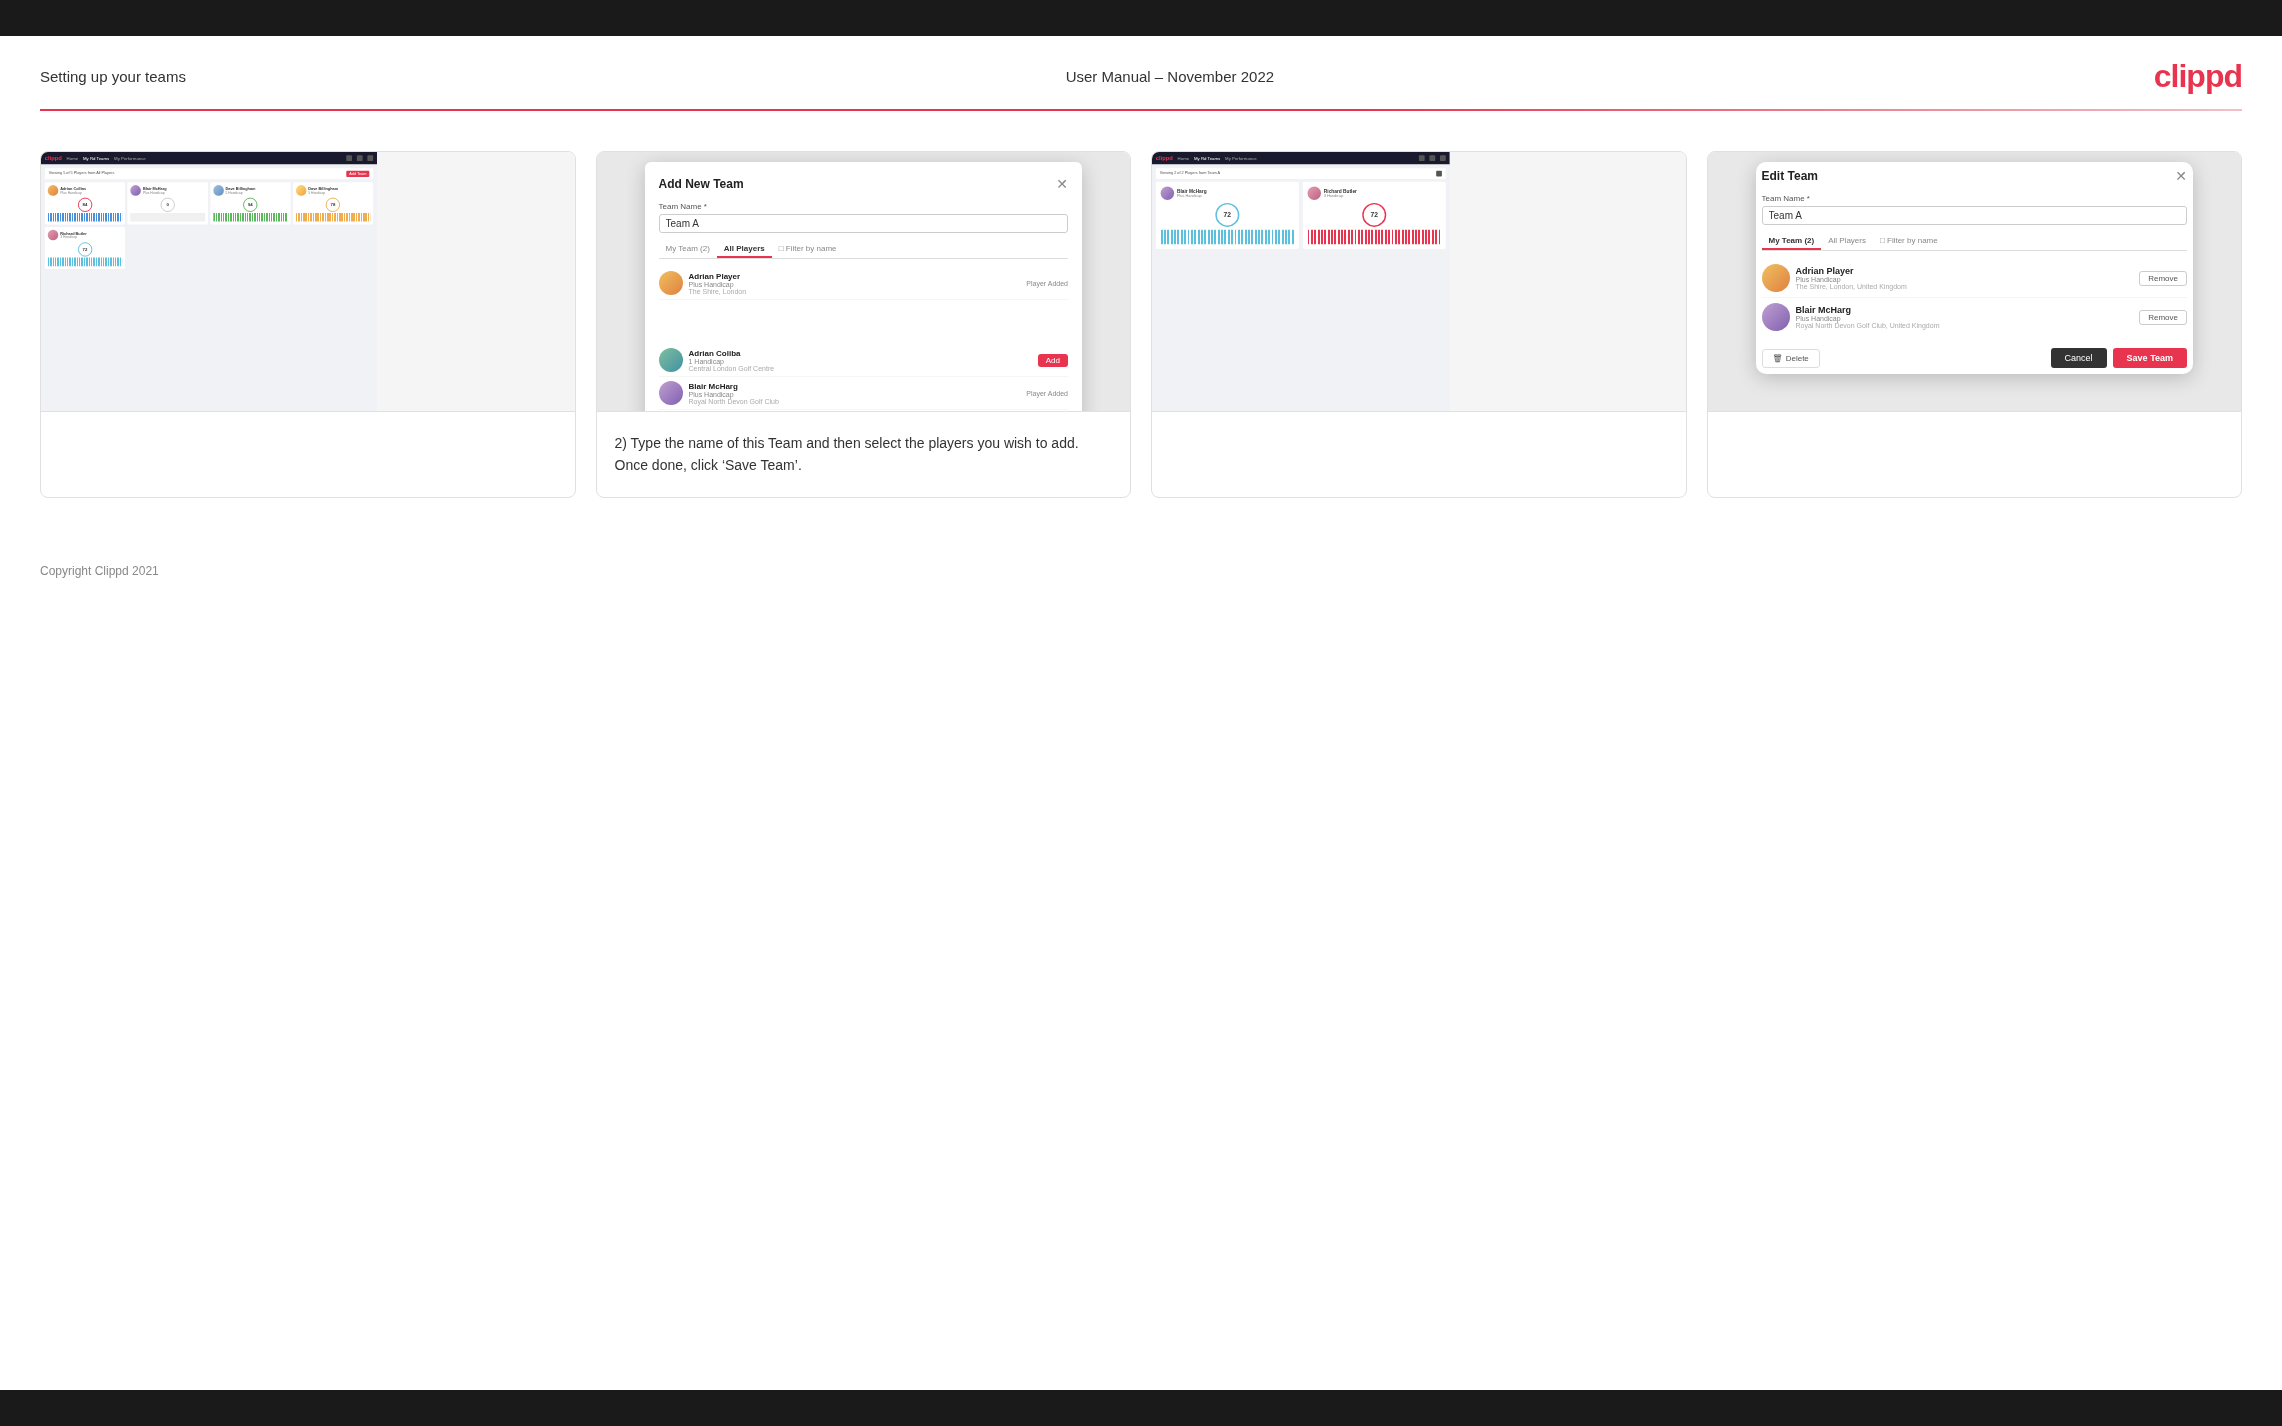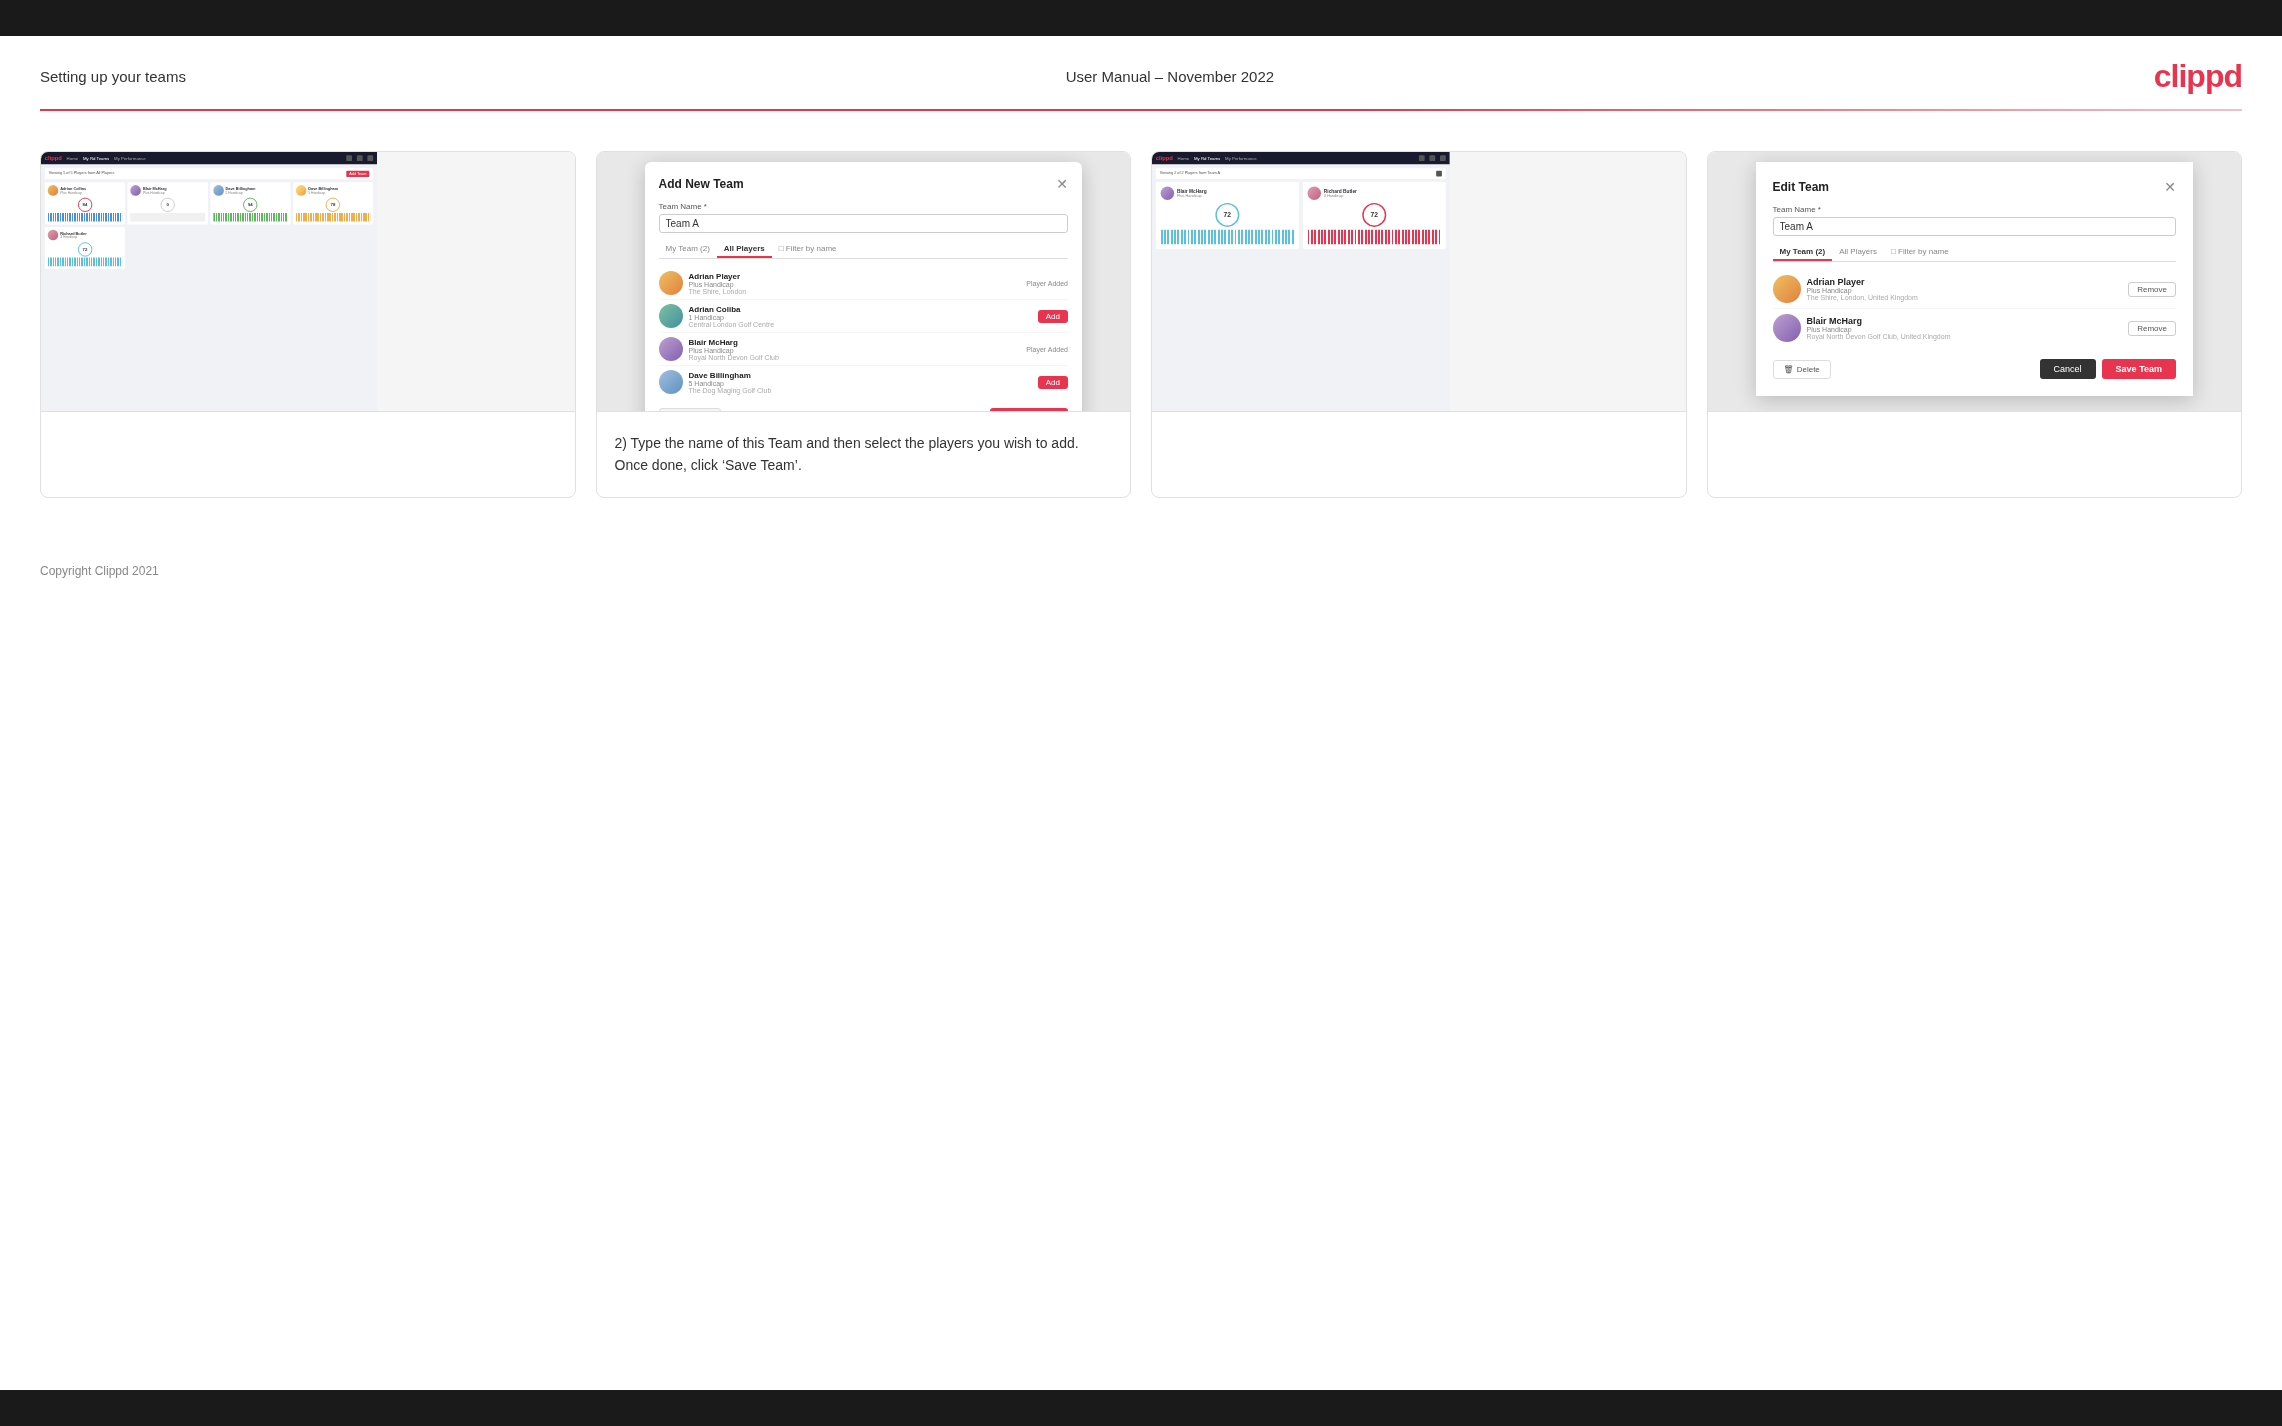--- a/index.html
+++ b/index.html
@@ -242,21 +242,21 @@
               <div style="display:flex;align-items:center;gap:6px;padding:4px 0;border-bottom:1px solid #f5f5f5;">
                 <div style="width:24px;height:24px;border-radius:50%;background:linear-gradient(135deg,#f0c060,#e08040);flex-shrink:0;"></div>
                 <div style="flex:1;">
                   <div style="font-size:8px;font-weight:700;color:#222;">Adrian Player</div>
                   <div style="font-size:7px;color:#888;">Plus Handicap</div>
                   <div style="font-size:7px;color:#aaa;">The Shire, London</div>
                 </div>
                 <span style="font-size:7px;color:#888;">Player Added</span>
               </div>
 
-              <div style="display:flex;align-items:center;gap:6px;padding:4px 0;border-bottom:1px solid #f5f5f5;">
+              <div style="display:flex;align-items:center;gap:6px;padding:4px 0;border-bottom:1px solid #f5f5f5;margin-top:44px;">
                 <div style="width:24px;height:24px;border-radius:50%;background:linear-gradient(135deg,#80c0a0,#4090a0);flex-shrink:0;"></div>
                 <div style="flex:1;">
                   <div style="font-size:8px;font-weight:700;color:#222;">Adrian Coliba</div>
                   <div style="font-size:7px;color:#888;">1 Handicap</div>
                   <div style="font-size:7px;color:#aaa;">Central London Golf Centre</div>
                 </div>
                 <button style="background:#e8344e;color:#fff;border:none;border-radius:3px;padding:2px 8px;font-size:8px;cursor:pointer;">Add</button>
               </div>
 
               <div style="display:flex;align-items:center;gap:6px;padding:4px 0;border-bottom:1px solid #f5f5f5;">
@@ -338,21 +338,21 @@
             </div>
           </div>
         </div>
       </div>
     </div>
 
     <div class="card">
       <div class="card-screenshot">
 
         <div style="background:#e8e8e8;width:100%;height:100%;position:relative;display:flex;align-items:flex-start;justify-content:center;padding-top:10px;">
-          <div style="background:#fff;border-radius:0;box-shadow:0 4px 20px rgba(0,0,0,0.2);width:82%;padding:17px;">
+          <div style="background:#fff;border-radius:10px;box-shadow:0 4px 20px rgba(0,0,0,0.2);width:82%;padding:6px;">
             <div style="display:flex;justify-content:space-between;align-items:center;margin-bottom:10px;">
               <span style="font-size:12px;font-weight:700;color:#222;">Edit Team</span>
               <span style="color:#888;font-size:14px;cursor:pointer;">✕</span>
             </div>
             <div style="font-size:8px;color:#555;margin-bottom:2px;">Team Name *</div>
             <input type="text" style="border: 1px solid rgb(204, 204, 204); border-radius: 3px; padding: 3px 6px; font-size: 10px; width: 100%; margin-bottom: 8px; color: rgb(51, 51, 51);" value="Team A">
             <div style="display:flex;gap:0;border-bottom:1px solid #ddd;margin-bottom:8px;">
               <span style="font-size:8px;padding:3px 7px;color:#333;font-weight:700;border-bottom:2px solid #e8344e;cursor:pointer;">My Team (2)</span>
               <span style="font-size:8px;padding:3px 7px;color:#888;cursor:pointer;">All Players</span>
               <span style="font-size:8px;padding:3px 7px;color:#888;cursor:pointer;">□ Filter by name</span>

